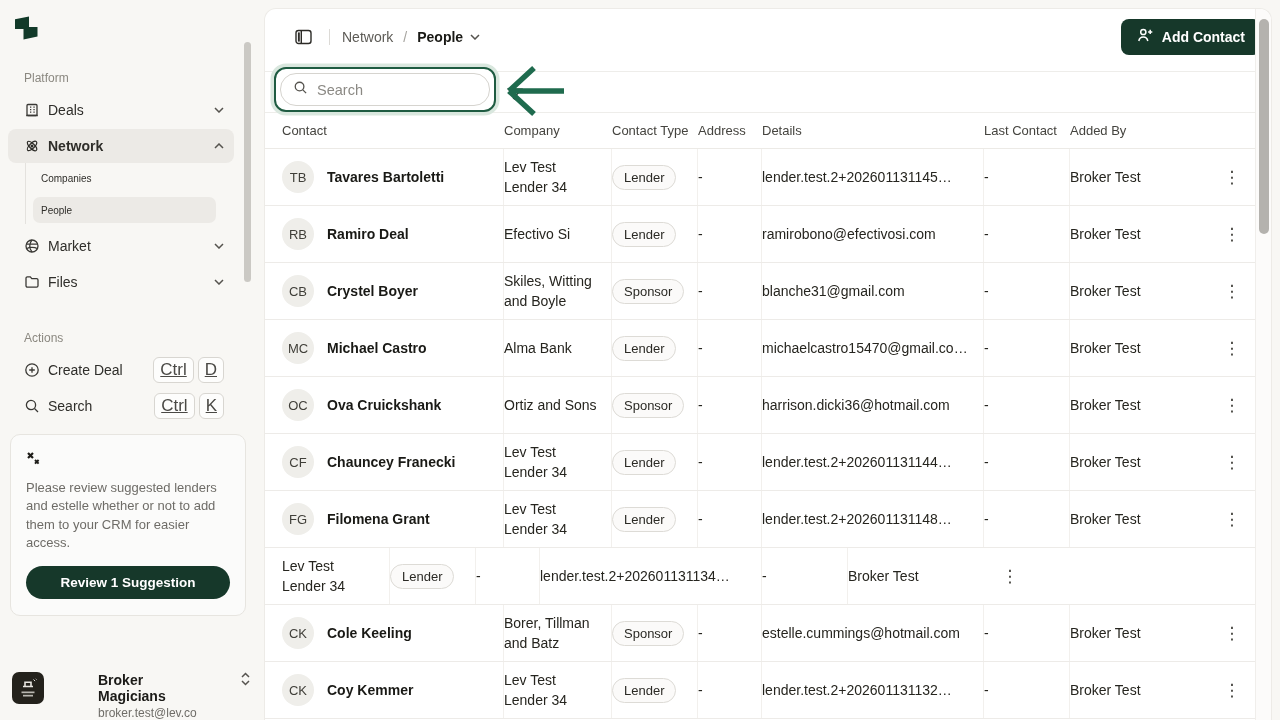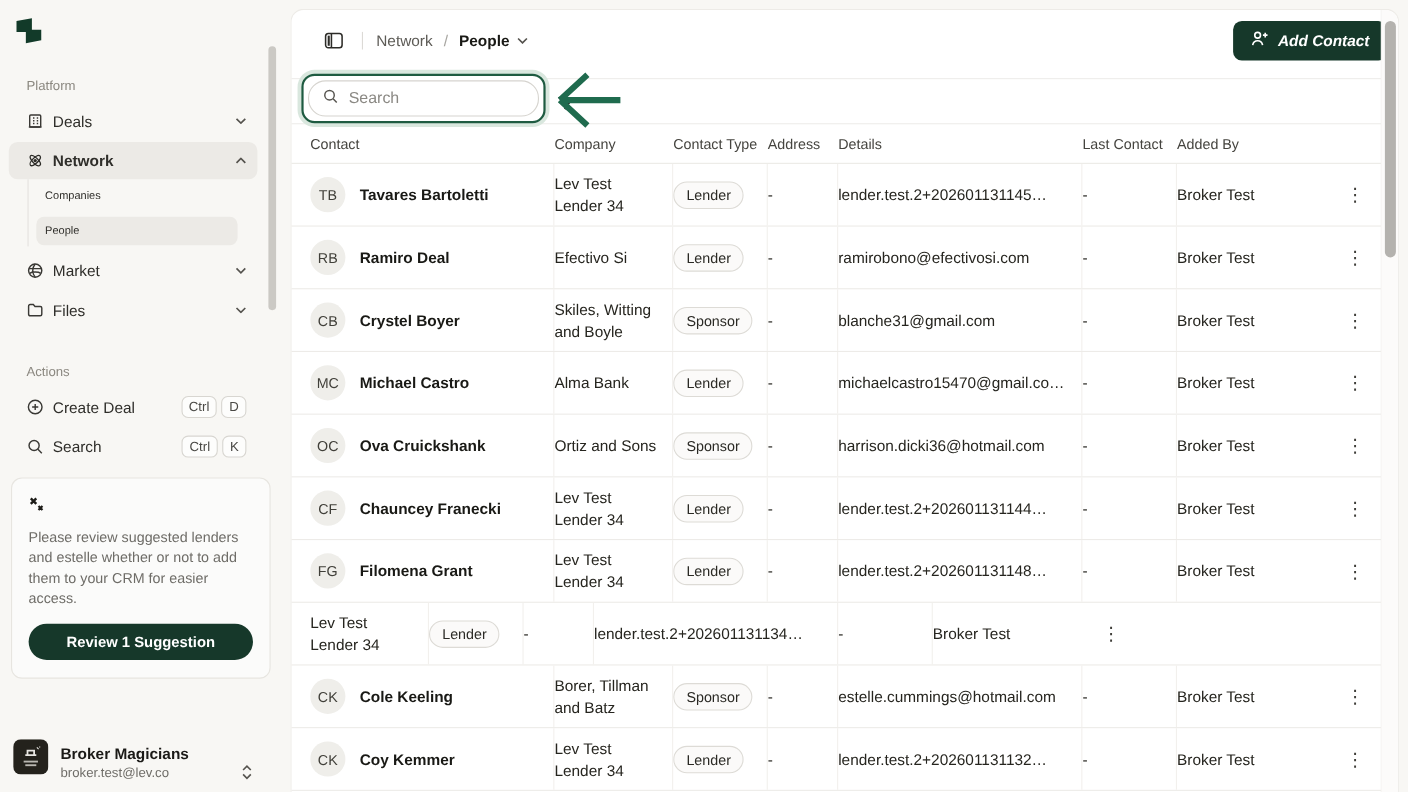--- a/index.html
+++ b/index.html
@@ -24,36 +24,36 @@
   .nav-item.active { background:#eceae6; font-weight:bold; }
   .tree-line { position:absolute; left:25px; top:163px; width:1px; height:61px; background:#e4e2de; }
   .sub-item {
     position:absolute; left:33px; width:183px; height:26px;
     display:flex; align-items:center; padding:0 12px 0 8px;
     font-size:10px; color:#2f2e2a; border-radius:7px;
   }
   .sub-item.active { background:#eceae6; }
   .key-chip {
     border:1px solid #d8d6d1; background:#fdfdfc; border-radius:6px;
-    font-size:12px; color:#4a4945; padding:2px 6px; min-width:20px; text-align:center;
+    font-size:17px; color:#4a4945; padding:2px 6px; min-width:20px; text-align:center;text-decoration:underline;
   }
   .key-chips { margin-left:auto; display:flex; gap:4px; }
   .suggestion-card {
     position:absolute; left:10px; top:434px; width:236px;
     background:#fbfbfa; border:1px solid #e7e5e0; border-radius:10px;
     padding:16px 15px 16px 15px;
   }
   .suggestion-title { margin-top:12px; font-size:14.5px; font-weight:bold; color:#191915; line-height:1.45; padding-right:24px; }
   .suggestion-body { margin-top:8px; font-size:13px; color:#6e6c67; line-height:1.42; }
   .suggestion-btn {
     margin-top:13px; width:100%; height:33px; border:none; border-radius:17px;
     background:#16382a; color:#fff; font-size:13.5px; font-weight:bold;
     font-family:"Liberation Sans", sans-serif; cursor:pointer;
   }
-  .account { position:absolute; left:12px; top:672px; width:232px; display:flex; align-items:flex-end; }
+  .account { position:absolute; left:12px; top:672px; width:232px; display:flex; align-items:flex-start;gap:43px; }
   .account-text { margin-left:11px; }
   .account-name { font-size:14px; font-weight:bold; color:#1b1a17; }
   .account-email { font-size:12px; color:#6f6d68; margin-top:2px; }
   .account .unfold { margin-left:auto; margin-right:14px; display:flex; }
   .side-scroll-thumb { position:absolute; left:244px; top:42px; width:7px; height:240px; border-radius:4px; background:#cbc9c4; }
 
   
   .main-card {
     position:absolute; left:264px; top:8px; width:1008px; height:712px;
     background:#fff; border:1px solid #edebe7; border-bottom:none;
@@ -66,21 +66,20 @@
   .crumb-divider { width:1px; height:16px; background:#dcdad6; margin:0 12px; }
   .crumb-section { font-size:14px; color:#5d5b56; }
   .crumb-sep { font-size:14px; color:#a6a49f; margin:0 10px; }
   .crumb-page { font-size:14px; font-weight:bold; color:#191915; }
   .crumb-chev { margin-left:7px; display:flex; }
   .add-contact-btn {
     margin-left:auto; height:36px; padding:0 16px; border:none; border-radius:8px;
     background:#16382a; color:#fff; font-size:14px; font-weight:bold;
     display:flex; align-items:center; gap:8px; cursor:pointer;
     font-family:"Liberation Sans", sans-serif;
-    font-style:italic;
   }
   .search-row { position:relative; height:41px; border-bottom:1px solid #eeedea; }
   .search-ring {
     position:absolute; left:9px; top:-5px; width:222px; height:45px;
     border:2.5px solid #1e5b41; border-radius:12px; background:#fff;
     box-shadow:0 0 0 3.5px #d9e7de; z-index:3;
   }
   .search-input-box {
     position:absolute; inset:4px; border:1px solid #d6d4cf; border-radius:16px;
     display:flex; align-items:center; gap:9px; padding:0 12px; background:#fff;

